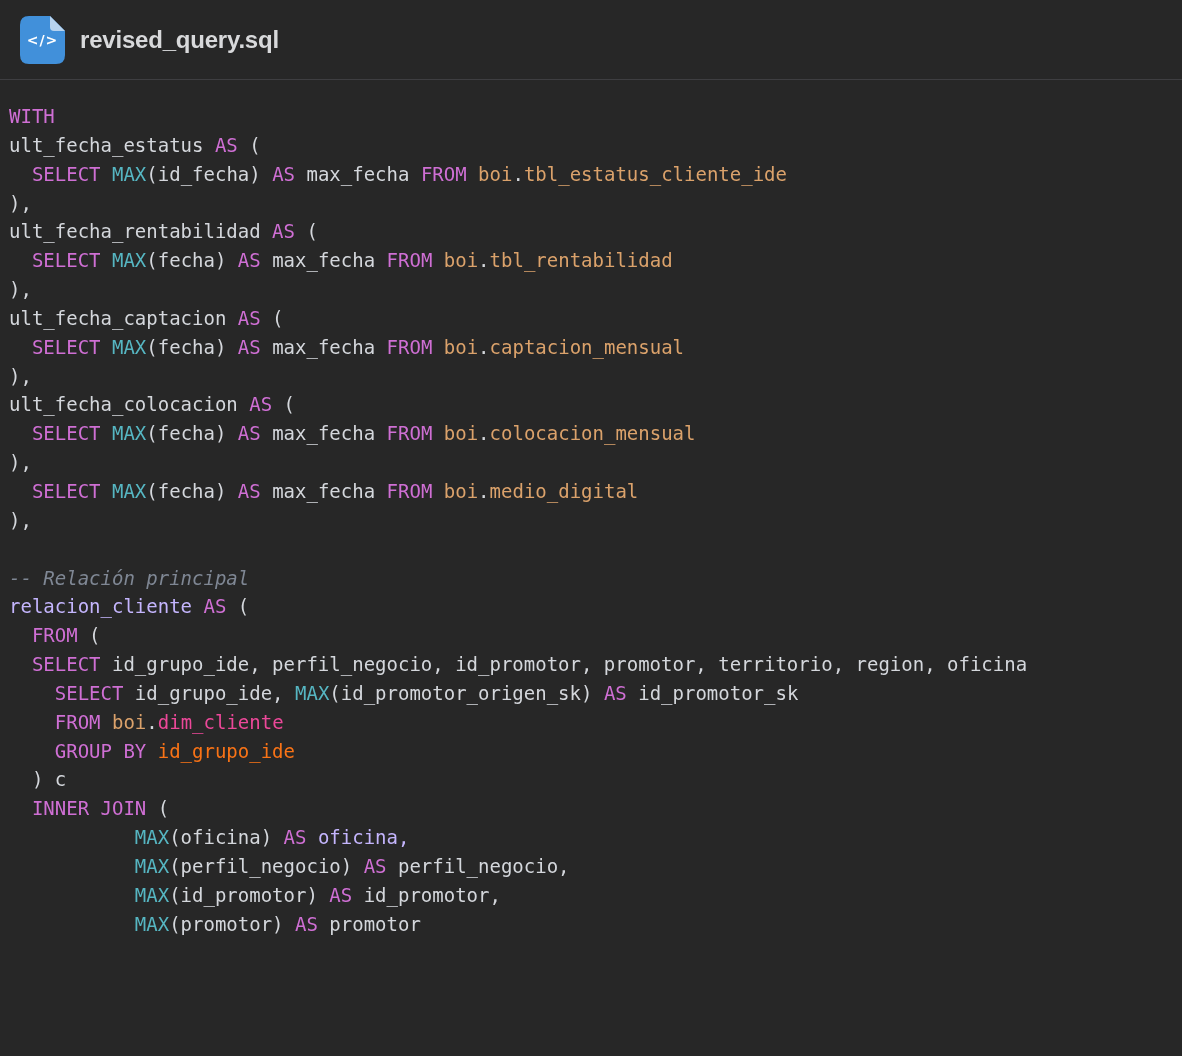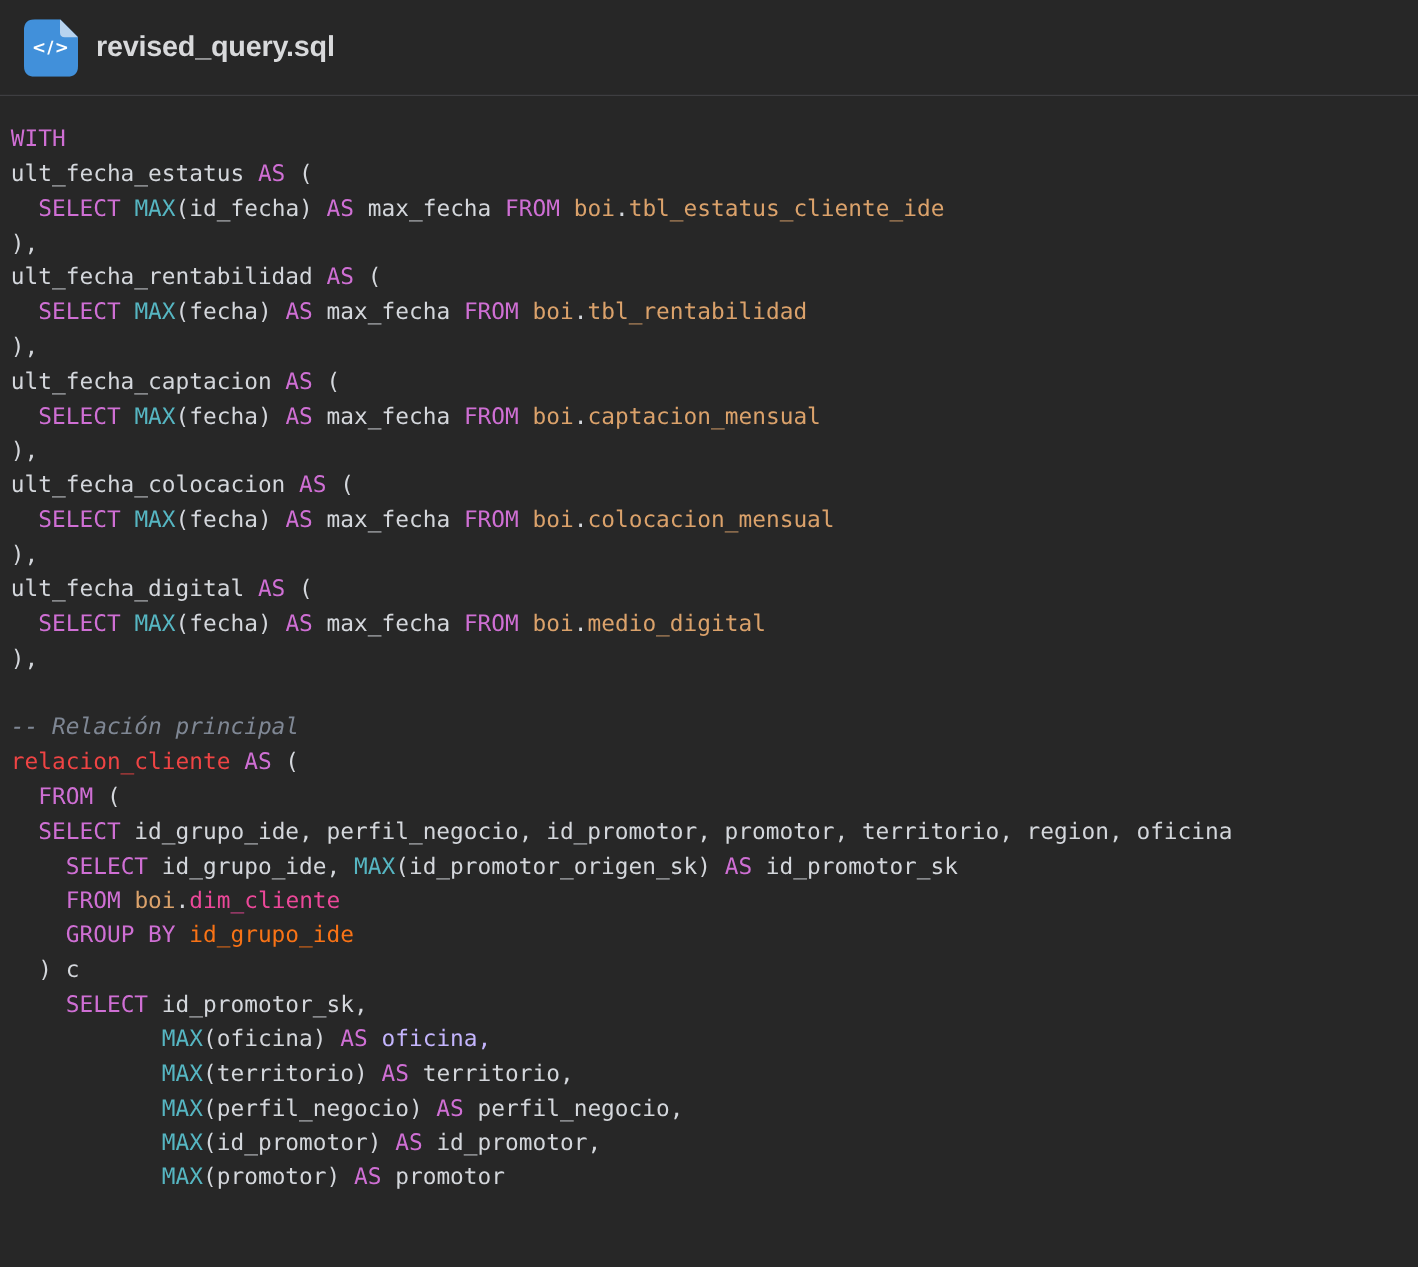--- a/index.html
+++ b/index.html
@@ -89,31 +89,29 @@
     <div class="code-line"><span style="color: rgb(212, 215, 220);">),</span></div>
     <div class="code-line"><span style="color: rgb(212, 215, 220);">ult_fecha_rentabilidad </span><span style="color: rgb(207, 111, 212);">AS</span><span style="color: rgb(212, 215, 220);"> (</span></div>
     <div class="code-line"><span style="color: rgb(212, 215, 220);">  </span><span style="color: rgb(207, 111, 212);">SELECT</span><span style="color: rgb(212, 215, 220);"> </span><span style="color: rgb(86, 182, 194);">MAX</span><span style="color: rgb(212, 215, 220);">(fecha) </span><span style="color: rgb(207, 111, 212);">AS</span><span style="color: rgb(212, 215, 220);"> max_fecha </span><span style="color: rgb(207, 111, 212);">FROM</span><span style="color: rgb(212, 215, 220);"> </span><span style="color: rgb(219, 162, 107);">boi</span><span style="color: rgb(212, 215, 220);">.</span><span style="color: rgb(219, 162, 107);">tbl_rentabilidad</span></div>
     <div class="code-line"><span style="color: rgb(212, 215, 220);">),</span></div>
     <div class="code-line"><span style="color: rgb(212, 215, 220);">ult_fecha_captacion </span><span style="color: rgb(207, 111, 212);">AS</span><span style="color: rgb(212, 215, 220);"> (</span></div>
     <div class="code-line"><span style="color: rgb(212, 215, 220);">  </span><span style="color: rgb(207, 111, 212);">SELECT</span><span style="color: rgb(212, 215, 220);"> </span><span style="color: rgb(86, 182, 194);">MAX</span><span style="color: rgb(212, 215, 220);">(fecha) </span><span style="color: rgb(207, 111, 212);">AS</span><span style="color: rgb(212, 215, 220);"> max_fecha </span><span style="color: rgb(207, 111, 212);">FROM</span><span style="color: rgb(212, 215, 220);"> </span><span style="color: rgb(219, 162, 107);">boi</span><span style="color: rgb(212, 215, 220);">.</span><span style="color: rgb(219, 162, 107);">captacion_mensual</span></div>
     <div class="code-line"><span style="color: rgb(212, 215, 220);">),</span></div>
     <div class="code-line"><span style="color: rgb(212, 215, 220);">ult_fecha_colocacion </span><span style="color: rgb(207, 111, 212);">AS</span><span style="color: rgb(212, 215, 220);"> (</span></div>
     <div class="code-line"><span style="color: rgb(212, 215, 220);">  </span><span style="color: rgb(207, 111, 212);">SELECT</span><span style="color: rgb(212, 215, 220);"> </span><span style="color: rgb(86, 182, 194);">MAX</span><span style="color: rgb(212, 215, 220);">(fecha) </span><span style="color: rgb(207, 111, 212);">AS</span><span style="color: rgb(212, 215, 220);"> max_fecha </span><span style="color: rgb(207, 111, 212);">FROM</span><span style="color: rgb(212, 215, 220);"> </span><span style="color: rgb(219, 162, 107);">boi</span><span style="color: rgb(212, 215, 220);">.</span><span style="color: rgb(219, 162, 107);">colocacion_mensual</span></div>
     <div class="code-line"><span style="color: rgb(212, 215, 220);">),</span></div>
-    <div class="code-line"><span style="color: rgb(212, 215, 220);">ult_fecha_digital </span><span style="color: rgb(207, 111, 212);">AS</span><span style="color: rgb(212, 215, 220);"> (</span></div>
     <div class="code-line"><span style="color: rgb(212, 215, 220);">  </span><span style="color: rgb(207, 111, 212);">SELECT</span><span style="color: rgb(212, 215, 220);"> </span><span style="color: rgb(86, 182, 194);">MAX</span><span style="color: rgb(212, 215, 220);">(fecha) </span><span style="color: rgb(207, 111, 212);">AS</span><span style="color: rgb(212, 215, 220);"> max_fecha </span><span style="color: rgb(207, 111, 212);">FROM</span><span style="color: rgb(212, 215, 220);"> </span><span style="color: rgb(219, 162, 107);">boi</span><span style="color: rgb(212, 215, 220);">.</span><span style="color: rgb(219, 162, 107);">medio_digital</span></div>
     <div class="code-line"><span style="color: rgb(212, 215, 220);">),</span></div>
     <div class="code-line">&nbsp;</div>
     <div class="code-line"><span class="it" style="color: rgb(127, 135, 148);">-- Relación principal</span></div>
-    <div class="code-line"><span style="color: #ef4444;">relacion_cliente </span><span style="color: rgb(207, 111, 212);">AS</span><span style="color: rgb(212, 215, 220);"> (</span></div>
+    <div class="code-line"><span style="color: #c4b5fd;">relacion_cliente </span><span style="color: rgb(207, 111, 212);">AS</span><span style="color: rgb(212, 215, 220);"> (</span></div>
     <div class="code-line"><span style="color: rgb(212, 215, 220);">  </span><span style="color: rgb(207, 111, 212);">FROM</span><span style="color: rgb(212, 215, 220);"> (</span></div>
     <div class="code-line"><span style="color: rgb(212, 215, 220);">  </span><span style="color: rgb(207, 111, 212);">SELECT</span><span style="color: rgb(212, 215, 220);"> id_grupo_ide, perfil_negocio, id_promotor, promotor, territorio, region, oficina</span></div>
     <div class="code-line"><span style="color: rgb(212, 215, 220);">    </span><span style="color: rgb(207, 111, 212);">SELECT</span><span style="color: rgb(212, 215, 220);"> id_grupo_ide, </span><span style="color: rgb(86, 182, 194);">MAX</span><span style="color: rgb(212, 215, 220);">(id_promotor_origen_sk) </span><span style="color: rgb(207, 111, 212);">AS</span><span style="color: rgb(212, 215, 220);"> id_promotor_sk</span></div>
     <div class="code-line"><span style="color: rgb(212, 215, 220);">    </span><span style="color: rgb(207, 111, 212);">FROM</span><span style="color: rgb(212, 215, 220);"> </span><span style="color: rgb(219, 162, 107);">boi</span><span style="color: rgb(212, 215, 220);">.</span><span style="color: #ec4899;">dim_cliente</span></div>
     <div class="code-line"><span style="color: rgb(212, 215, 220);">    </span><span style="color: rgb(207, 111, 212);">GROUP BY</span><span style="color: #f97316;"> id_grupo_ide</span></div>
     <div class="code-line"><span style="color: rgb(212, 215, 220);">  ) c</span></div>
-    <div class="code-line"><span style="color: rgb(212, 215, 220);">    </span><span style="color: rgb(207, 111, 212);">SELECT</span><span style="color: rgb(212, 215, 220);"> id_promotor_sk,</span></div>
+    <div class="code-line"><span style="color: rgb(212, 215, 220);">  </span><span style="color: rgb(207, 111, 212);">INNER JOIN</span><span style="color: rgb(212, 215, 220);"> (</span></div>
     <div class="code-line"><span style="color: rgb(212, 215, 220);">           </span><span style="color: rgb(86, 182, 194);">MAX</span><span style="color: rgb(212, 215, 220);">(oficina) </span><span style="color: rgb(207, 111, 212);">AS</span><span style="color: #c4b5fd;"> oficina,</span></div>
-    <div class="code-line"><span style="color: rgb(212, 215, 220);">           </span><span style="color: rgb(86, 182, 194);">MAX</span><span style="color: rgb(212, 215, 220);">(territorio) </span><span style="color: rgb(207, 111, 212);">AS</span><span style="color: rgb(212, 215, 220);"> territorio,</span></div>
     <div class="code-line"><span style="color: rgb(212, 215, 220);">           </span><span style="color: rgb(86, 182, 194);">MAX</span><span style="color: rgb(212, 215, 220);">(perfil_negocio) </span><span style="color: rgb(207, 111, 212);">AS</span><span style="color: rgb(212, 215, 220);"> perfil_negocio,</span></div>
     <div class="code-line"><span style="color: rgb(212, 215, 220);">           </span><span style="color: rgb(86, 182, 194);">MAX</span><span style="color: rgb(212, 215, 220); margin-top: 48px;">(id_promotor) </span><span style="color: rgb(207, 111, 212);">AS</span><span style="color: rgb(212, 215, 220);"> id_promotor,</span></div>
     <div class="code-line"><span style="color: rgb(212, 215, 220);">           </span><span style="color: rgb(86, 182, 194);">MAX</span><span style="color: rgb(212, 215, 220);">(promotor) </span><span style="color: rgb(207, 111, 212);">AS</span><span style="color: rgb(212, 215, 220);"> promotor</span></div>
   </div>
 
 </body></html>

